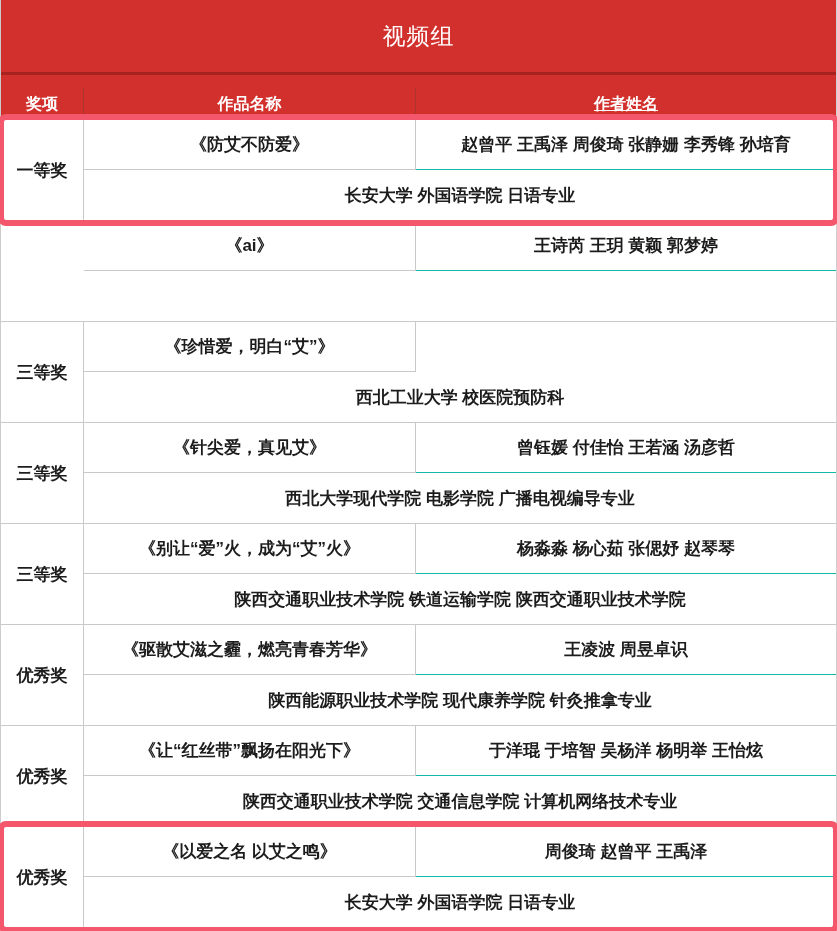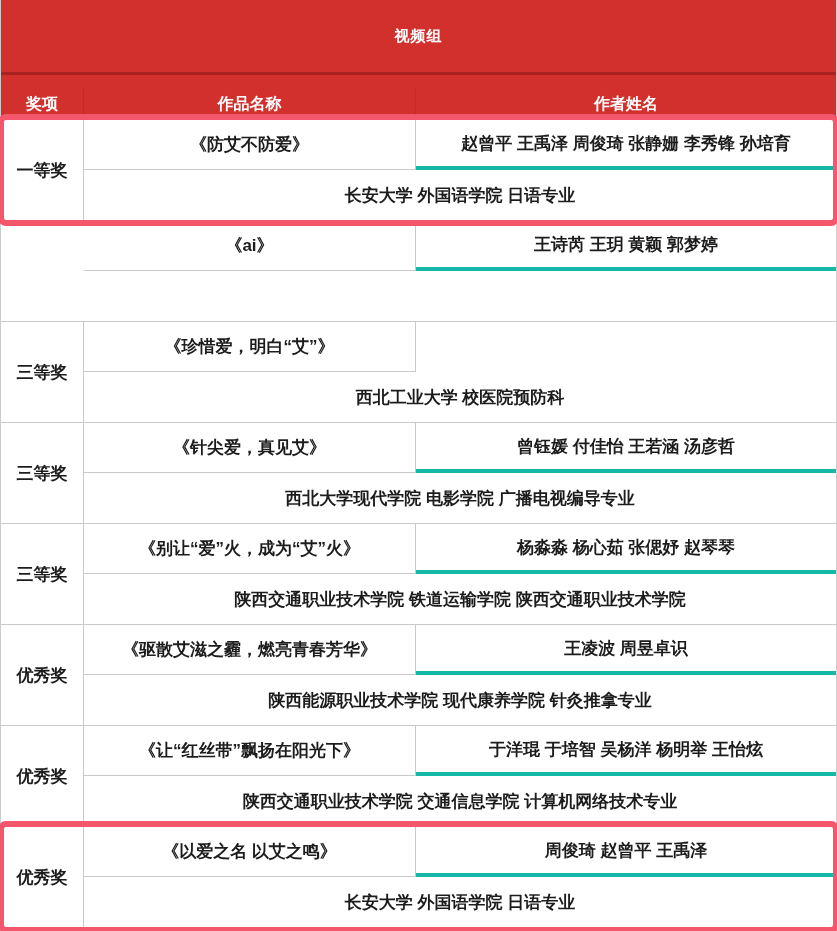--- a/index.html
+++ b/index.html
@@ -22,22 +22,22 @@
     width: 835px;
     border-left: 1px solid #cccccc;
     border-right: 1px solid #cfcfcf;
     background: #ffffff;
   }
   
   .group-header {
     height: 72px;
     background: #d2302c;
     color: #ffffff;
-    font-size: 15px;
-    font-weight: bold;
+    font-size: 23px;
+    font-weight: normal;
     display: flex;
     align-items: center;
     justify-content: center;
     border-bottom: 3px solid #a82220;
     letter-spacing: 1px;
   }
   .col-header {
     display: grid;
     grid-template-columns: 83px 332px 1fr;
     height: 45px;
@@ -46,21 +46,21 @@
     font-size: 16px;
     font-weight: bold;
   }
   .col-header .hcell {
     display: flex;
     align-items: center;
     justify-content: center;
     border-right: 1px solid #b0342e;
     margin-top: 13px;
   }
-  .col-header .hcell:last-child { border-right: none; }
+  .col-header .hcell:last-child { border-right: none; text-decoration: underline; }
   
   .group {
     position: relative;
     display: grid;
     grid-template-columns: 83px 332px 1fr;
     grid-template-rows: 1fr 1fr;
     height: 100px;
     border-bottom: 1px solid #c9c9c9;
     color: #1c1c1c;
     font-size: 17px;
@@ -84,21 +84,21 @@
   }
   .cell.work {
     grid-column: 2;
     grid-row: 1;
     border-right: 1px solid #c9c9c9;
     border-bottom: 1px solid #c9c9c9;
   }
   .cell.authors {
     grid-column: 3;
     grid-row: 1;
-    border-bottom: 4px solid #14b8a6;
+    border-bottom: 1px solid #14b8a6;
   }
   .cell.school {
     grid-column: 2 / 4;
     grid-row: 2;
   }
   
   .group.highlight::after {
     content: "";
     position: absolute;
     left: -3px;

